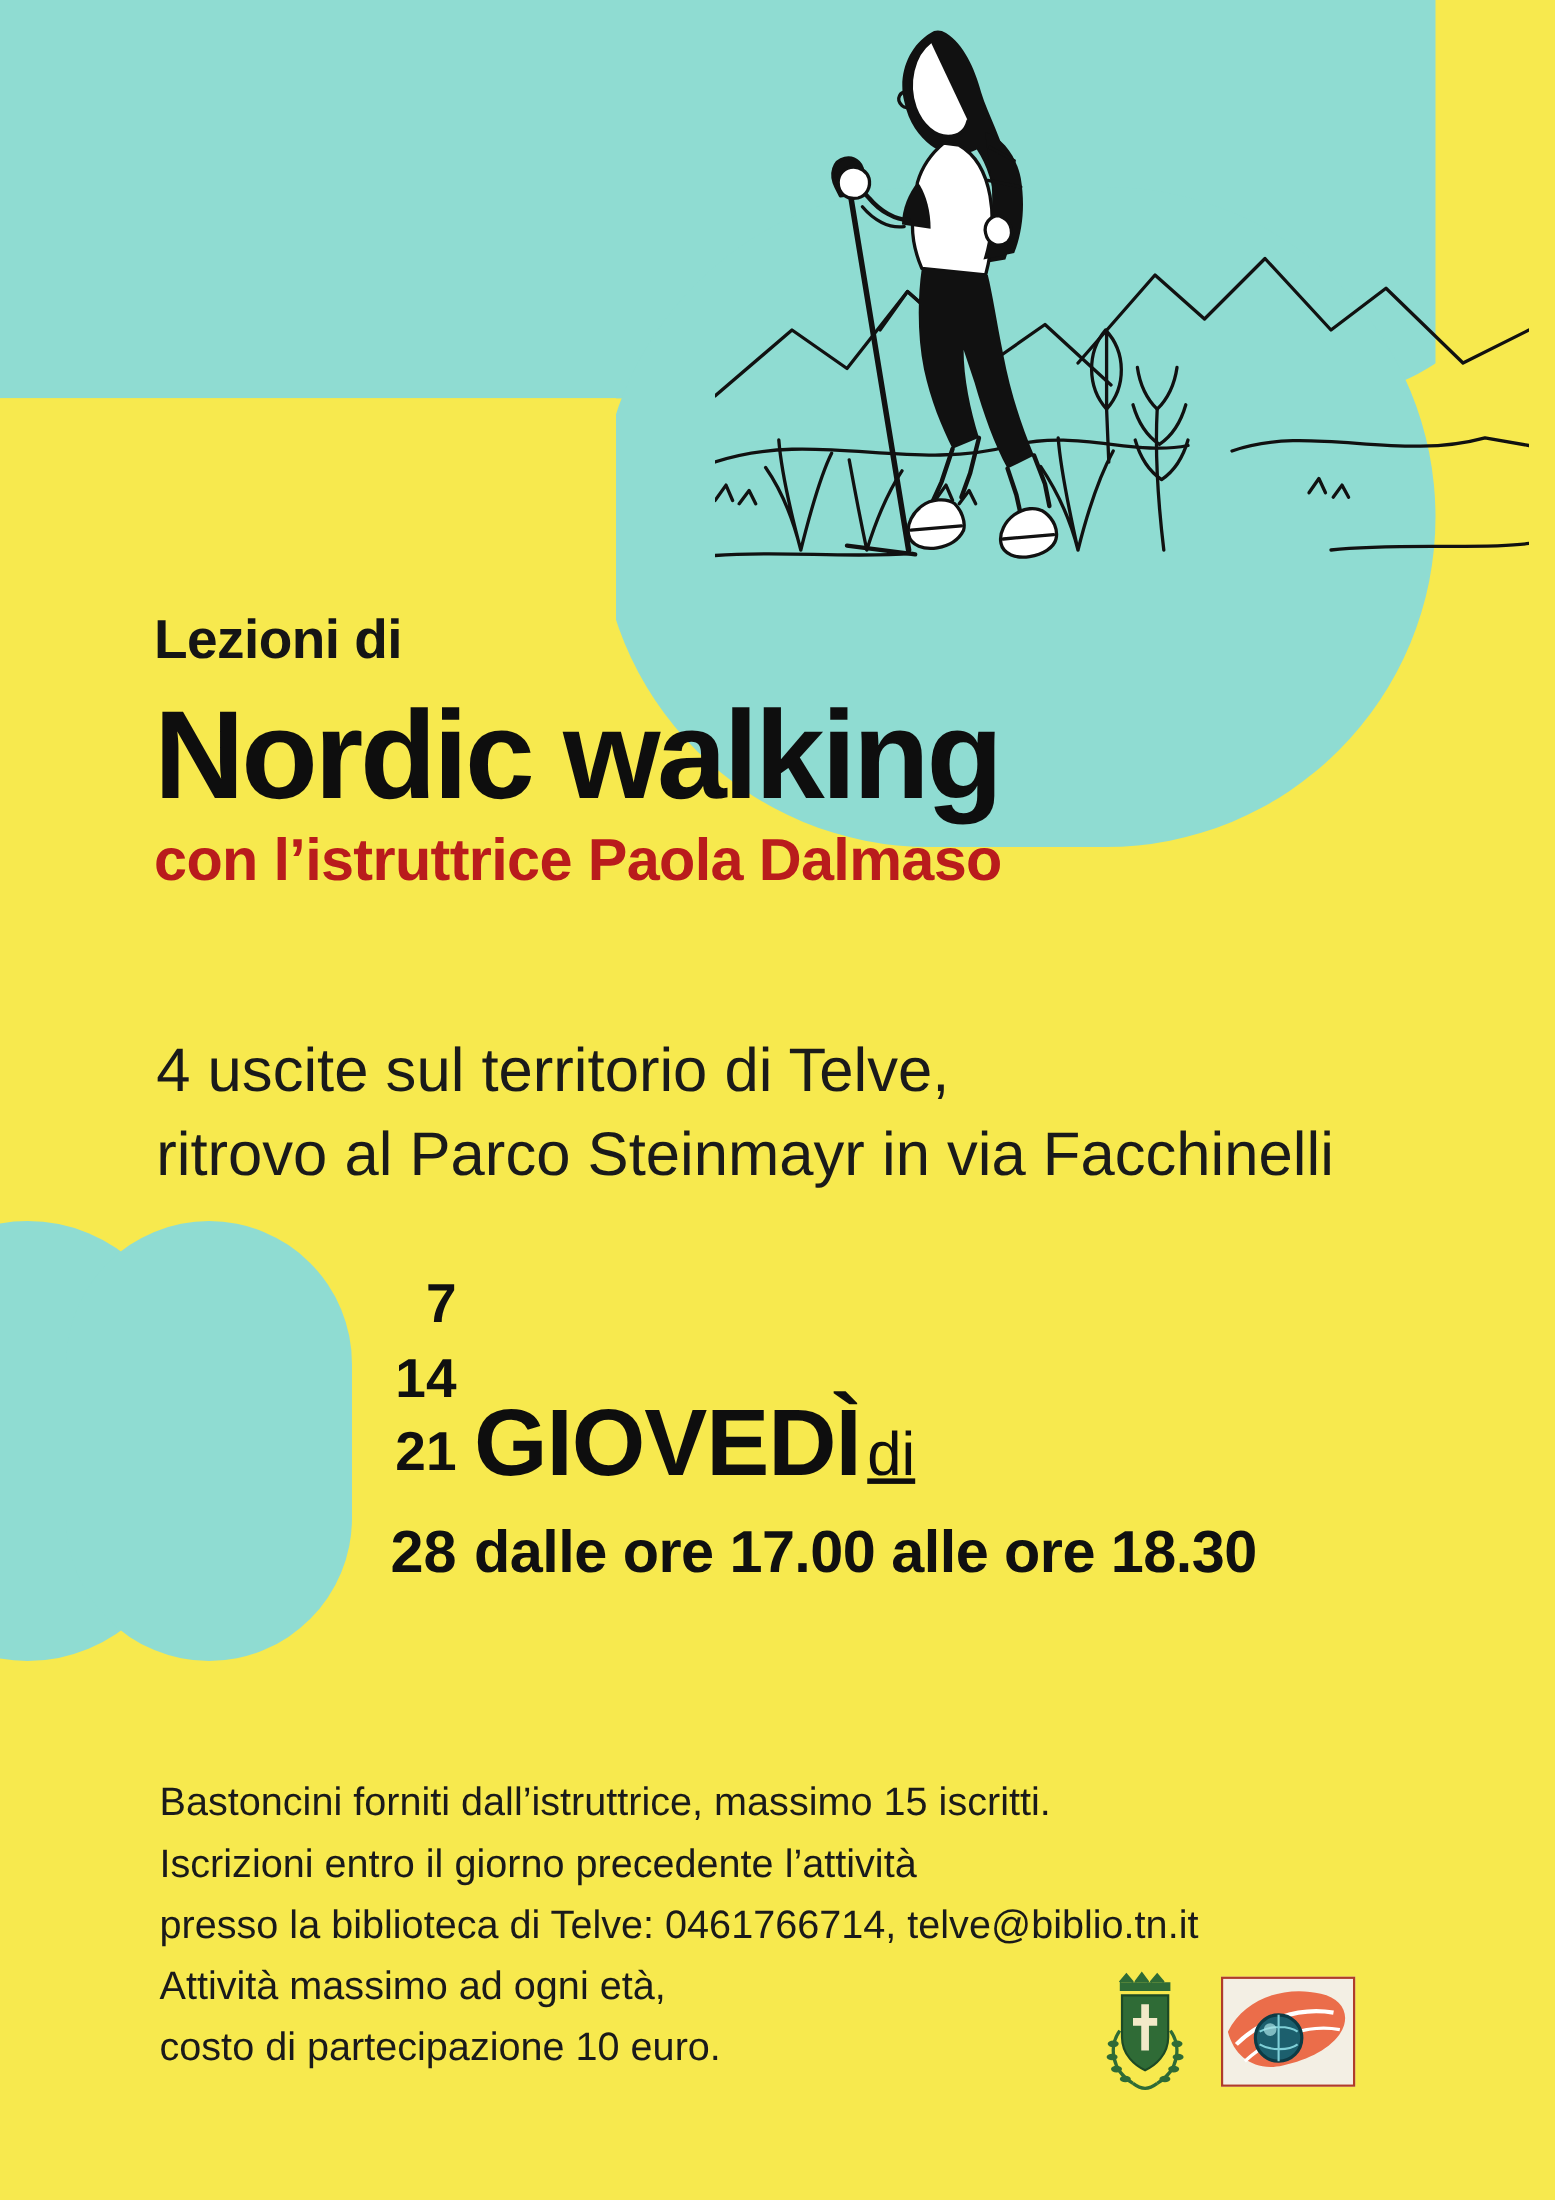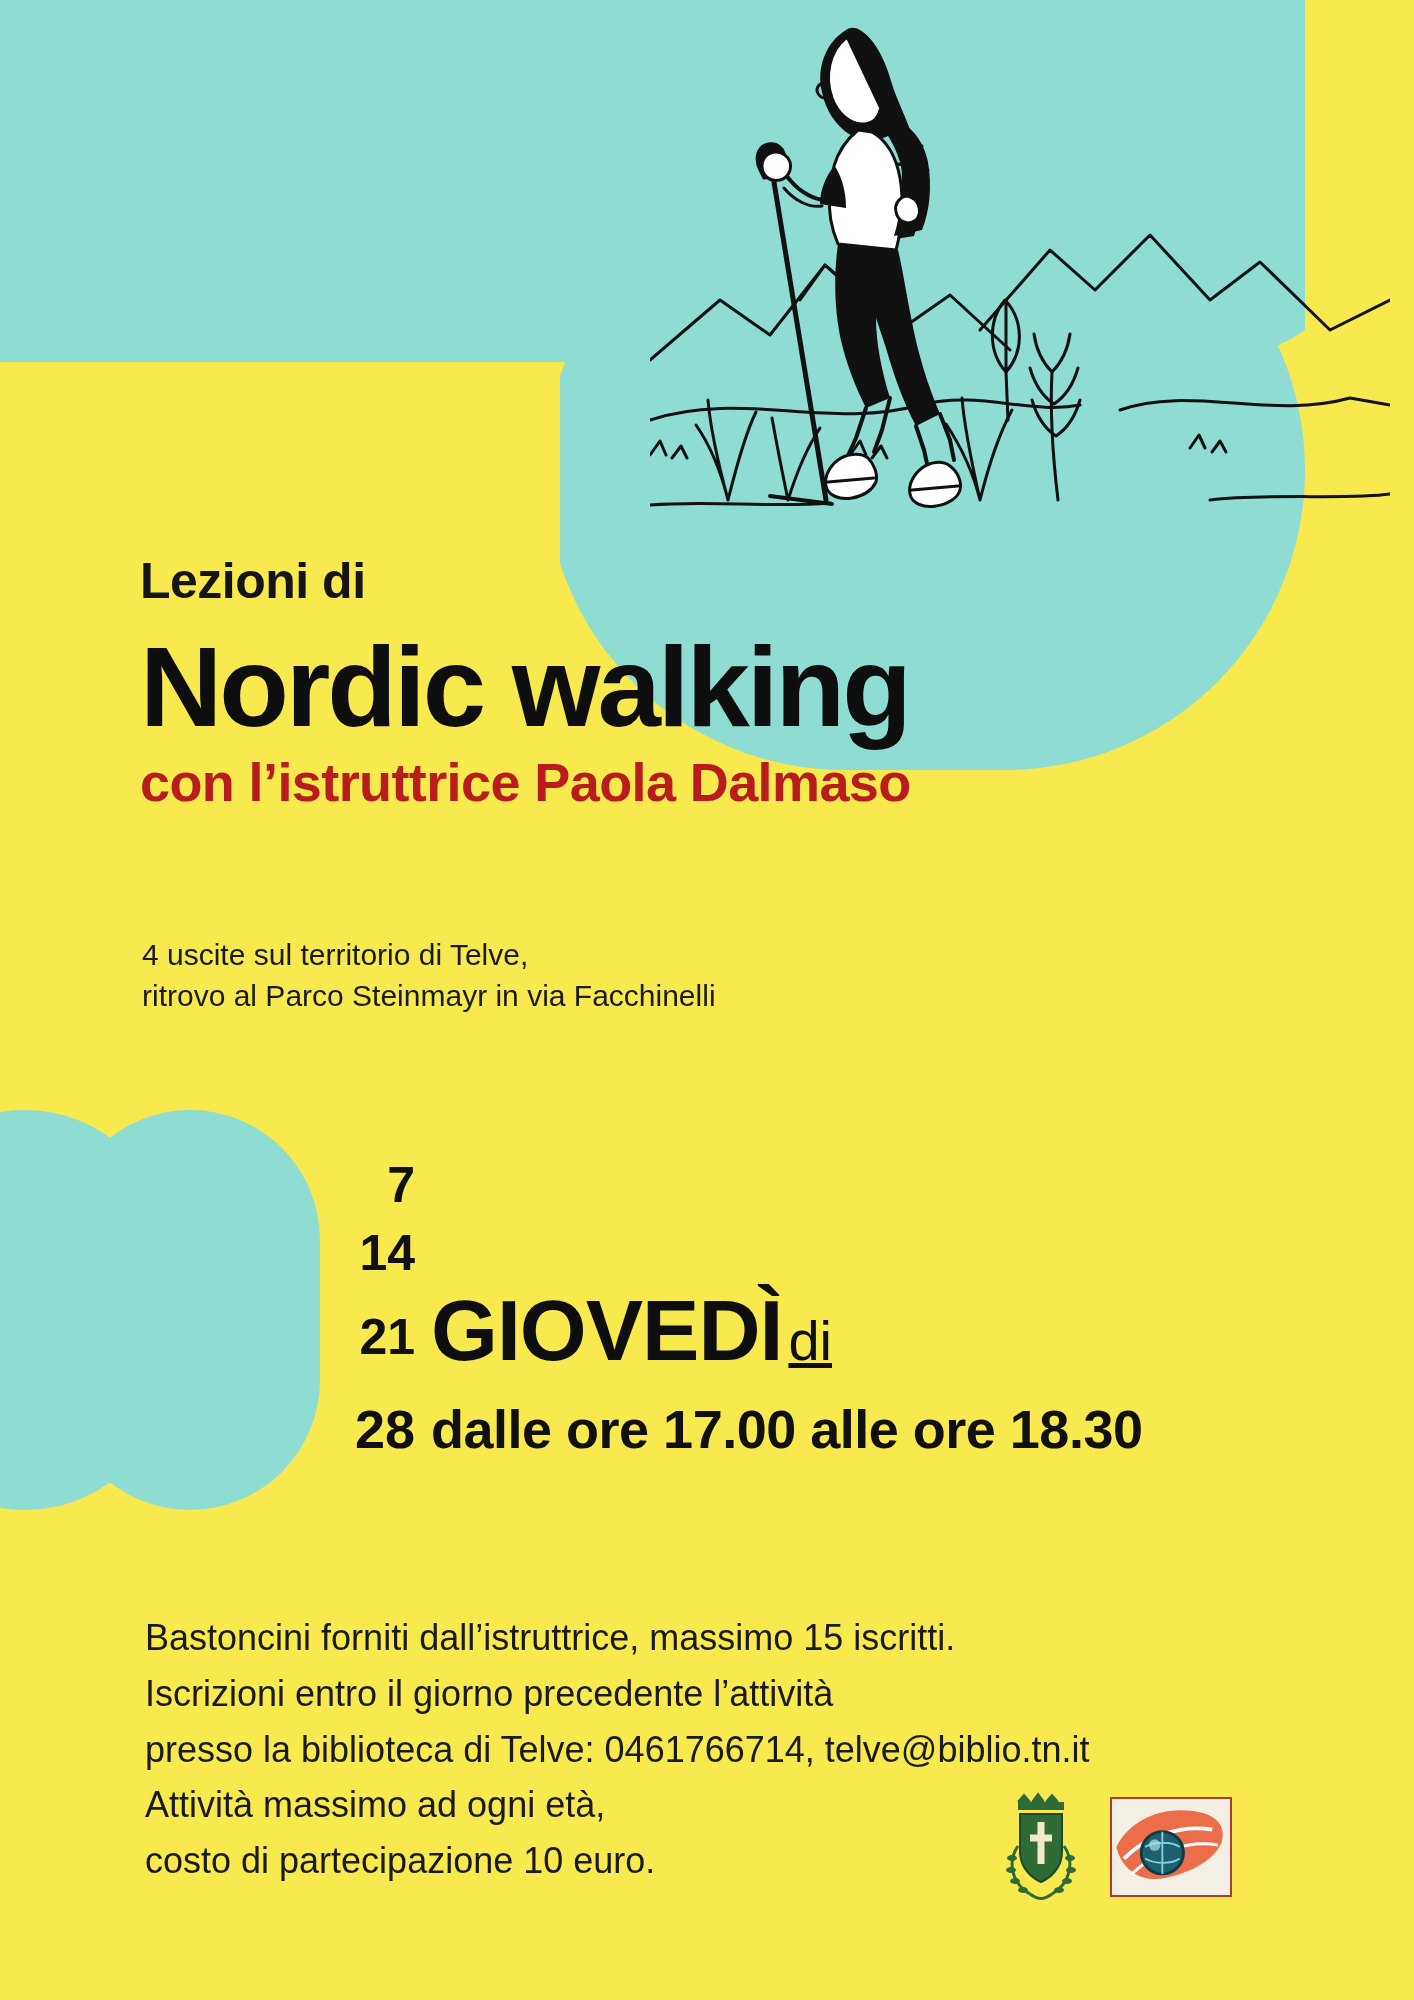--- a/index.html
+++ b/index.html
@@ -129,21 +129,21 @@
     color: #b91c1c;
     letter-spacing: -0.6px;
     margin-top: 6px;
   }
 
   .intro {
     position: absolute;
     left: 142px;
     top: 935px;
     width: 1150px;
-    font-size: 30px;
+    font-size: 56px;
     font-weight: 400;
     color: #1a1a1a;
     line-height: 1.35;
   }
 
   
   .date-block {
     position: absolute;
     left: 285px;
     top: 1160px;
@@ -158,21 +158,21 @@
     text-align: right;
     padding-right: 16px;
   }
   .day {
     font-size: 50px;
     font-weight: 700;
     color: #101010;
     line-height: 1;
   }
   .day.d1 { margin-bottom: 18px; }
-  .day.d2 { margin-bottom: 34px; }
+  .day.d2 { margin-bottom: 16px; }
   .day.d3 { margin-bottom: 8px; }
 
   .big-col {
     flex: 1;
   }
   .giovedi-line {
     display: flex;
     align-items: baseline;
     line-height: 0.92;
   }

